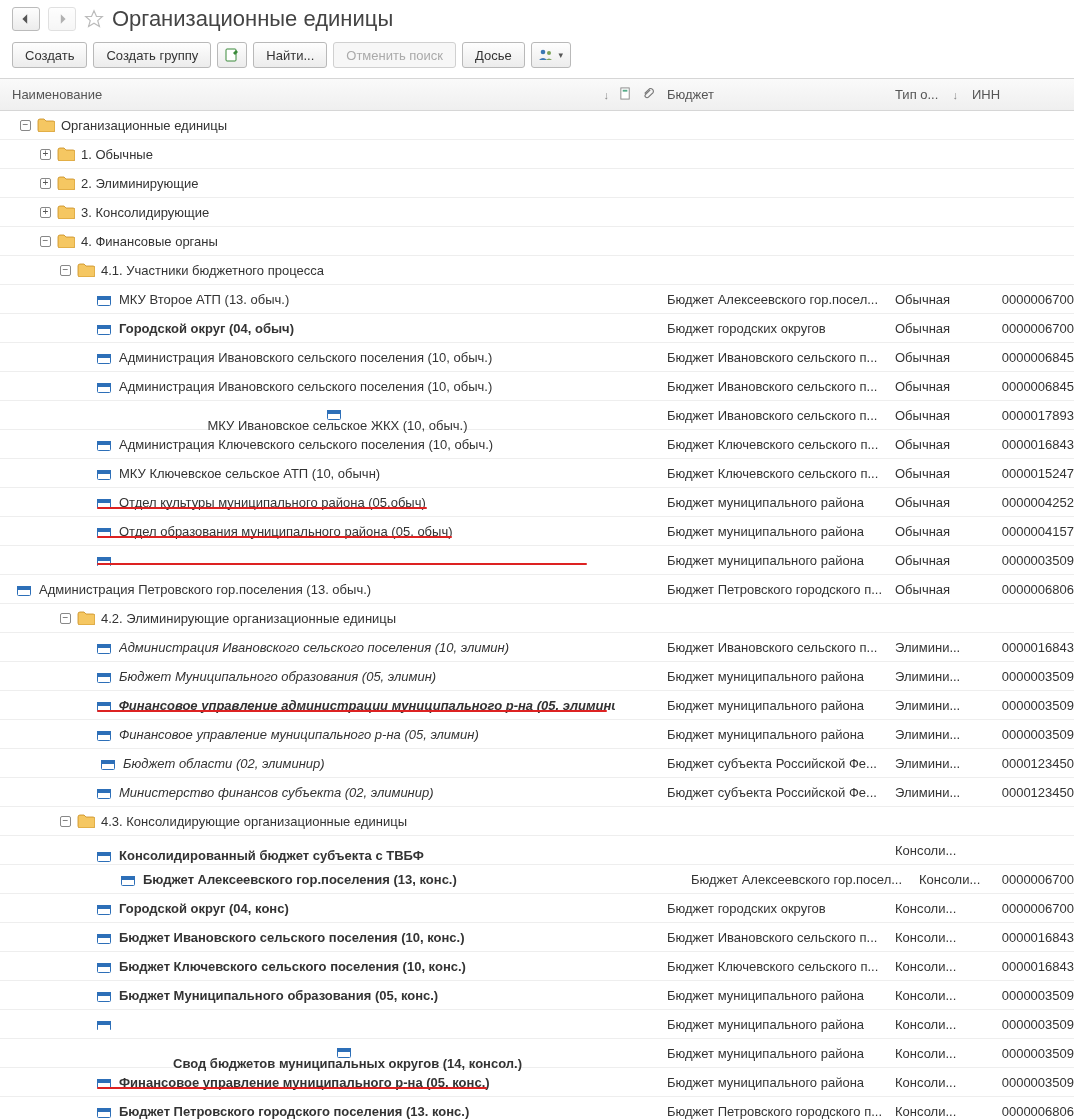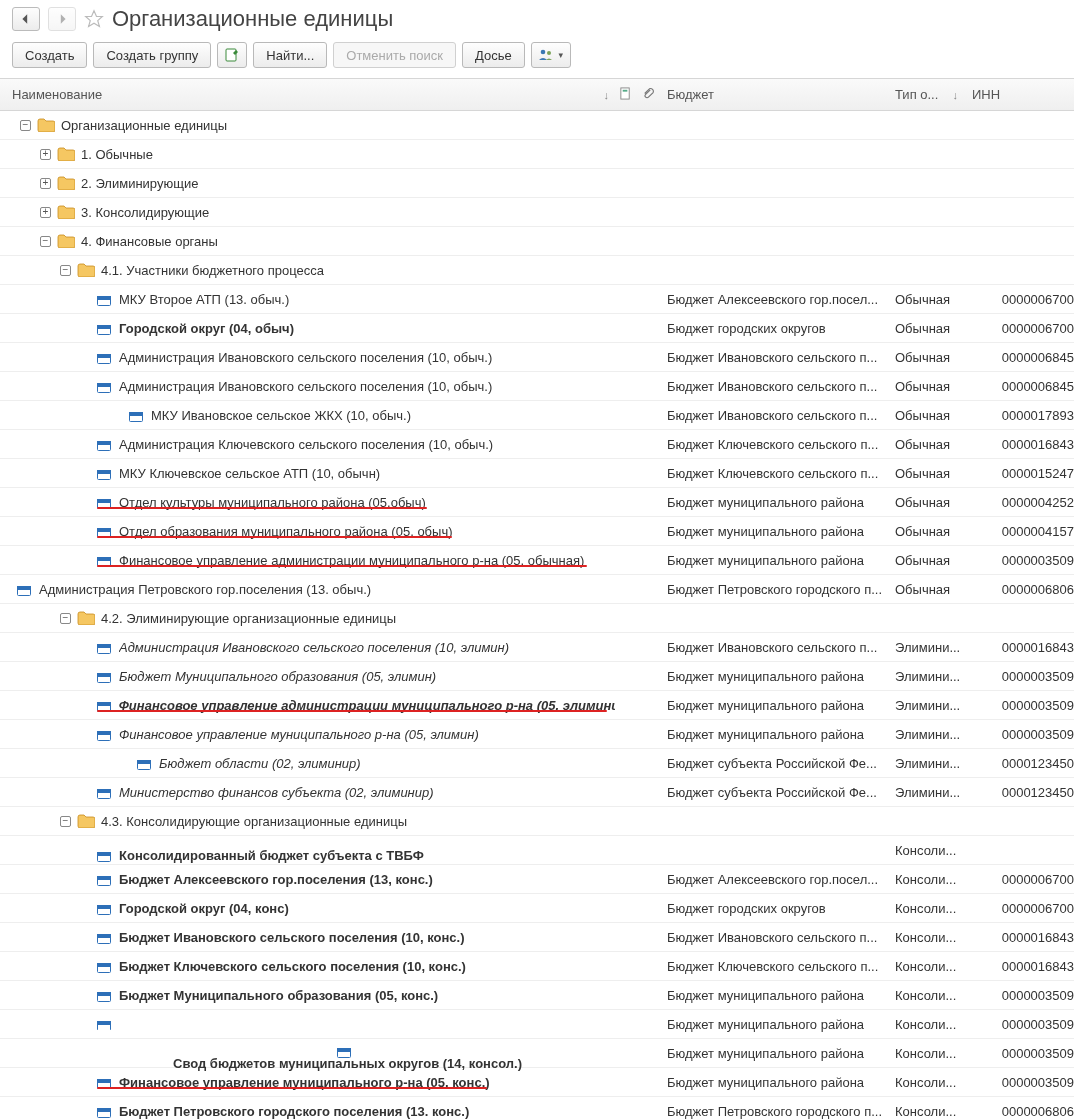--- a/index.html
+++ b/index.html
@@ -324,21 +324,21 @@
             </svg></span>
           <span class="nm">Администрация Ивановского сельского поселения (10, обыч.)</span>
         </div>
         <div class="cell-m1"></div>
         <div class="cell-m2"></div>
         <div class="cell-budget">Бюджет Ивановского сельского п...</div>
         <div class="cell-type">Обычная</div>
         <div class="cell-inn">0000006845</div>
       </div>
       <div class="row">
-        <div class="cell-name" style="padding-left: 112px;">
+        <div class="cell-name" style="padding-left: 60px; flex-direction: column;">
           <span class="expander empty"></span>
           <span class="item-icon"><svg viewBox="0 0 14 10">
               <rect x="0.5" y="0.5" width="13" height="9" rx="1"></rect>
               <rect class="bar" x="0.5" y="0.5" width="13" height="3"></rect>
             </svg></span>
           <span class="nm">МКУ  Ивановское сельское ЖКХ (10, обыч.)</span>
         </div>
         <div class="cell-m1"></div>
         <div class="cell-m2"></div>
         <div class="cell-budget">Бюджет Ивановского сельского п...</div>
@@ -407,21 +407,20 @@
         <div class="cell-type">Обычная</div>
         <div class="cell-inn">0000004157</div>
       </div>
       <div class="row">
         <div class="cell-name" style="padding-left: 80px;">
           <span class="expander empty"></span>
           <span class="item-icon"><svg viewBox="0 0 14 10">
               <rect x="0.5" y="0.5" width="13" height="9" rx="1"></rect>
               <rect class="bar" x="0.5" y="0.5" width="13" height="3"></rect>
             </svg></span>
-          <span class="nm">Финансовое управление администрации муниципального р-на (05, обычная)</span>
           <div class="underline-red" style="left: 97px; width: 490px;"></div>
         </div>
         <div class="cell-m1"></div>
         <div class="cell-m2"></div>
         <div class="cell-budget">Бюджет муниципального района</div>
         <div class="cell-type">Обычная</div>
         <div class="cell-inn">0000003509</div>
       </div>
       <div class="row">
         <div class="cell-name" style="">
@@ -507,21 +506,21 @@
             </svg></span>
           <span class="nm italic">Финансовое управление муниципального р-на (05, элимин)</span>
         </div>
         <div class="cell-m1"></div>
         <div class="cell-m2"></div>
         <div class="cell-budget">Бюджет муниципального района</div>
         <div class="cell-type">Элимини...</div>
         <div class="cell-inn">0000003509</div>
       </div>
       <div class="row">
-        <div class="cell-name" style="padding-left: 120px;">
+        <div class="cell-name" style="padding-left: 84px;">
           <span class="expander empty"></span>
           <span class="item-icon"><svg viewBox="0 0 14 10">
               <rect x="0.5" y="0.5" width="13" height="9" rx="1"></rect>
               <rect class="bar" x="0.5" y="0.5" width="13" height="3"></rect>
             </svg></span>
           <span class="nm italic">Бюджет области (02, элиминир)</span>
         </div>
         <div class="cell-m1"></div>
         <div class="cell-m2"></div>
         <div class="cell-budget">Бюджет субъекта Российской Фе...</div>
@@ -566,21 +565,21 @@
             </svg></span>
           <span class="nm bold">Консолидированный бюджет субъекта с ТВБФ</span>
         </div>
         <div class="cell-m1"></div>
         <div class="cell-m2"></div>
         <div class="cell-budget"></div>
         <div class="cell-type">Консоли...</div>
         <div class="cell-inn"></div>
       </div>
       <div class="row">
-        <div class="cell-name" style="padding-left: 80px;">
+        <div class="cell-name" style="padding-left: 80px; margin-left: 24px;">
           <span class="expander empty"></span>
           <span class="item-icon"><svg viewBox="0 0 14 10">
               <rect x="0.5" y="0.5" width="13" height="9" rx="1"></rect>
               <rect class="bar" x="0.5" y="0.5" width="13" height="3"></rect>
             </svg></span>
           <span class="nm bold">Бюджет Алексеевского гор.поселения (13, конс.)</span>
         </div>
         <div class="cell-m1"></div>
         <div class="cell-m2"></div>
         <div class="cell-budget">Бюджет Алексеевского гор.посел...</div>

